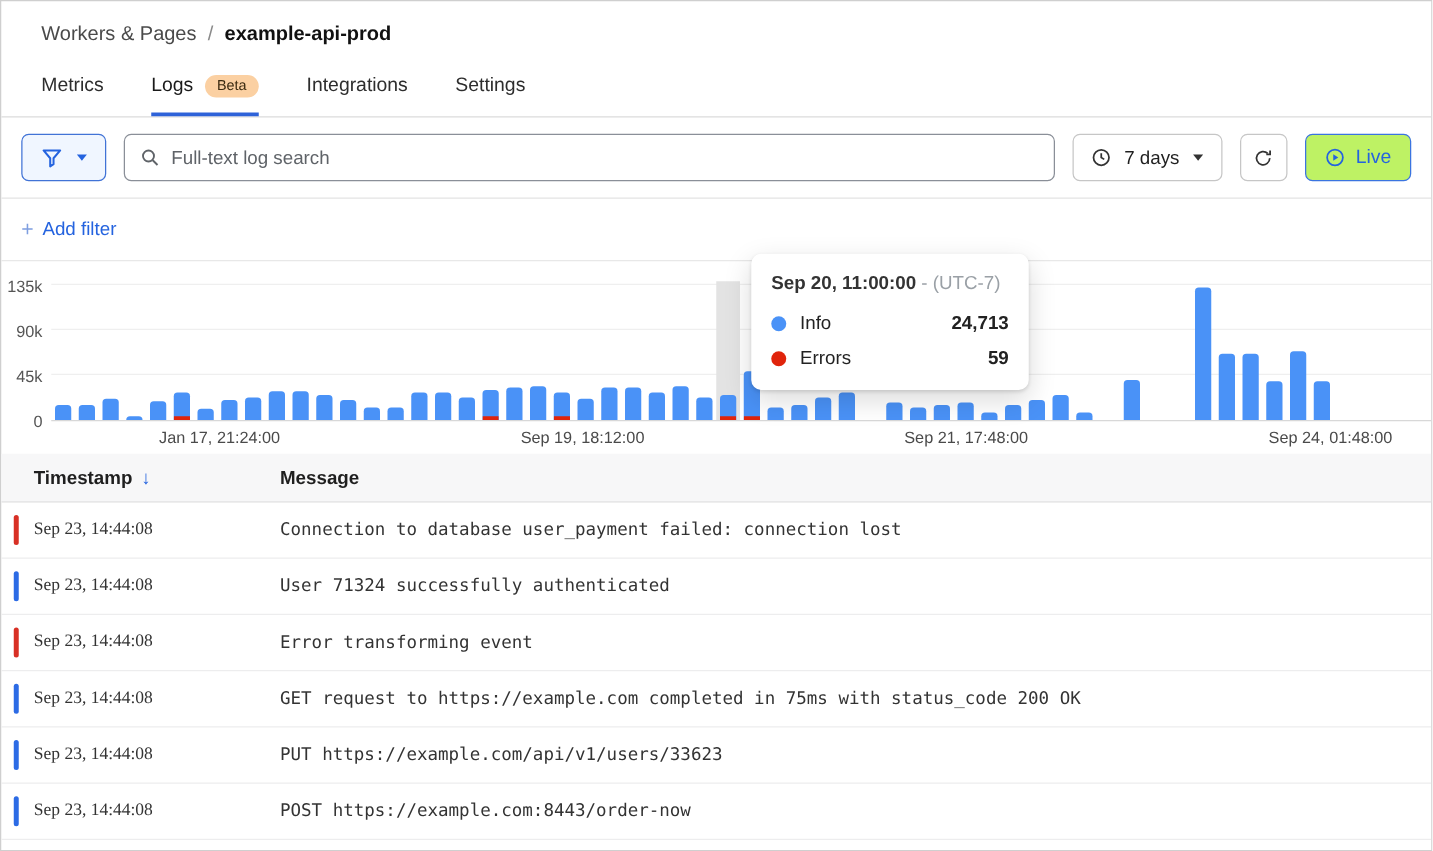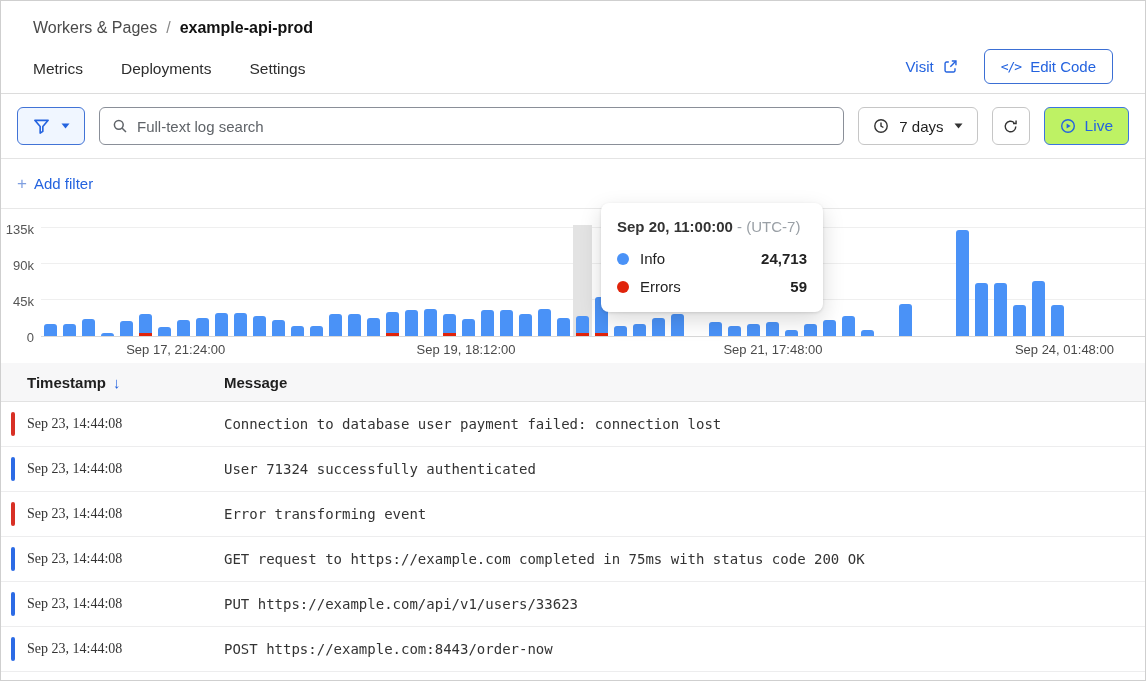--- a/index.html
+++ b/index.html
@@ -81,43 +81,31 @@
   <div class="breadcrumb">
     <span>Workers &amp; Pages</span>
     <span class="sep">/</span>
     <span class="current">example-api-prod</span>
   </div>
 
   <div class="tabbar">
     <div class="tab">
         <span>Metrics</span>
       </div>
+    <div class="tab active">
+      <span>Logs</span>
+      <span class="badge">Beta</span>
+    </div>
     <div class="tab">
-        <span>Deployments</span>
+        <span>Integrations</span>
       </div>
     <div class="tab">
         <span>Settings</span>
       </div>
 
-    <div class="tabbar-right">
-      <div class="visit-link">
-        <span>Visit</span>
-        <span class="icon">
-          <svg width="15" height="15" viewBox="0 0 16 16">
-              <path d="M6.2 3.2H3.8A1.6 1.6 0 0 0 2.2 4.8v7.4a1.6 1.6 0 0 0 1.6 1.6h7.4a1.6 1.6 0 0 0 1.6-1.6V9.8" fill="none" stroke="#2463df" stroke-width="1.5"></path>
-              <path d="M9.4 2.2h4.4v4.4" fill="none" stroke="#2463df" stroke-width="1.5"></path>
-              <path d="M13.6 2.4 7.8 8.2" fill="none" stroke="#2463df" stroke-width="1.5"></path>
-            </svg>
-        </span>
-      </div>
-      <button class="edit-code-btn">
-        <span class="code-glyph">&lt;/&gt;</span>
-        <span>Edit Code</span>
-      </button>
-    </div>
   </div>
 
   <div class="toolbar">
     <div class="filter-btn">
       <span class="icon">
         <svg width="19" height="19" viewBox="0 0 20 20">
             <path d="M3 3.5h14l-5.6 6.6v5l-2.8 1.9v-6.9z" fill="none" stroke="#2463df" stroke-width="1.7" stroke-linejoin="round"></path>
           </svg>
       </span>
       <span class="icon">
@@ -351,21 +339,21 @@
           <div class="bar-slot">
             <div class="bar" style="height: 31px;"></div>
           </div>
           <div class="bar-slot"></div>
           <div class="bar-slot"></div>
           <div class="bar-slot"></div>
           <div class="bar-slot"></div>
         </div>
     </div>
     <div class="x-labels" id="xLabels">
-        <span class="x-tick" style="left: 12.2%;">Sep 17, 21:24:00</span>
+        <span class="x-tick" style="left: 12.2%;">Jan 17, 21:24:00</span>
         <span class="x-tick" style="left: 38.5%;">Sep 19, 18:12:00</span>
         <span class="x-tick" style="left: 66.3%;">Sep 21, 17:48:00</span>
         <span class="x-tick" style="left: 92.7%;">Sep 24, 01:48:00</span>
       </div>
   </div>
 
   <div class="tooltip">
     <div class="tt-title">
       <span>Sep 20, 11:00:00</span>
       <span class="tz"> <span>-</span> <span>(UTC-7)</span></span>

